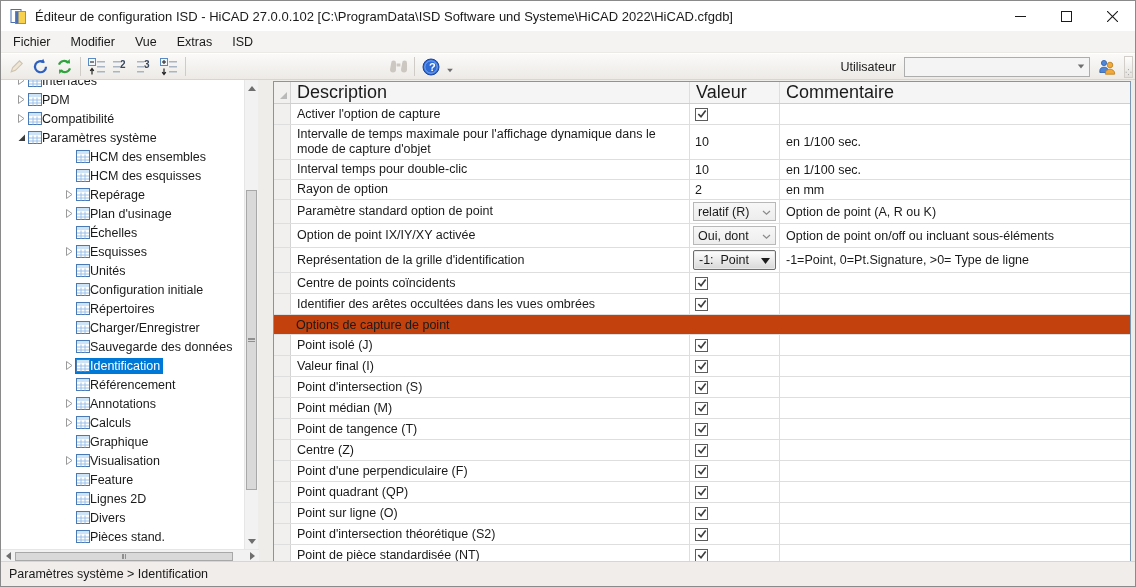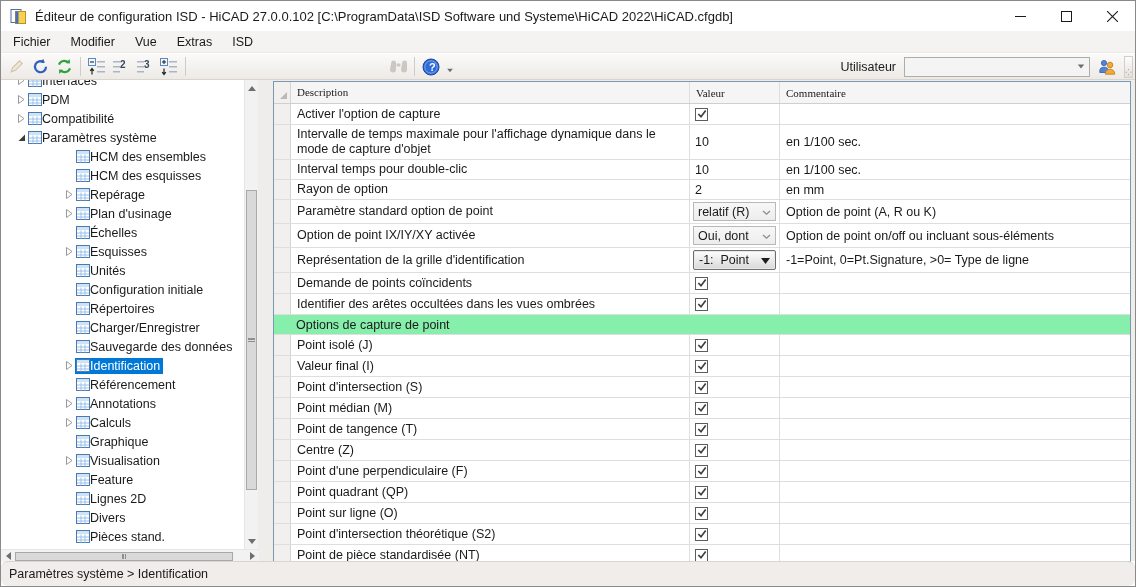--- a/index.html
+++ b/index.html
@@ -53,37 +53,37 @@
   .tri { width:0; height:0; }
   .tri.up    { border-left:4px solid transparent; border-right:4px solid transparent; border-bottom:5px solid #6e6e6e; }
   .tri.down  { border-left:4px solid transparent; border-right:4px solid transparent; border-top:5px solid #6e6e6e; }
   .tri.left  { border-top:4px solid transparent; border-bottom:4px solid transparent; border-right:5px solid #6e6e6e; }
   .tri.right { border-top:4px solid transparent; border-bottom:4px solid transparent; border-left:5px solid #6e6e6e; }
 
   
   .table-panel { position:absolute; left:272px; top:1px; width:858px; height:481px; background:#fff; border:1px solid #7b97b1; overflow:hidden; }
   .trow { display:flex; align-items:stretch; border-bottom:1px solid #dedede; }
   .thead { height:22px; background:#f5f5f5; border-bottom:1px solid #cfcfcf; }
-  .thead .hc { display:flex; align-items:center; padding-left:6px; font-size:11px;font-family:Liberation Serif, serif; }
+  .thead .hc { display:flex; align-items:center; padding-left:6px; font-size:18px; }
   .rsel { width:17px; flex:0 0 auto; background:#f1f0ef; border-right:1px solid #d4d4d4; position:relative; }
   .corner-tri { position:absolute; right:3px; bottom:4px; width:0; height:0; border-left:7px solid transparent; border-bottom:7px solid #b9b9b9; }
   .cdesc { width:399px; flex:0 0 auto; border-right:1px solid #dedede; padding:2px 4px 2px 6px; display:flex; align-items:center; line-height:15px; }
   .cval  { width:90px;  flex:0 0 auto; border-right:1px solid #dedede; padding:2px 3px; display:flex; align-items:center; }
   .ccom  { flex:1 1 auto; padding:2px 4px 2px 6px; display:flex; align-items:center; }
   .row-text { min-height:20px; }
   .row-checkbox { min-height:21px; }
   .row-dropdown { min-height:24px; }
-  .section-row { display:flex; align-items:center; min-height:20px; background:#86efac; border-bottom:1px solid #dedede; padding-left:22px; }
+  .section-row { display:flex; align-items:center; min-height:20px; background:#c2410c; border-bottom:1px solid #dedede; padding-left:22px; }
   .cb { width:13px; height:13px; background:#fff; border:1px solid #5c5c5c; display:flex; align-items:center; justify-content:center; margin-left:2px; }
   .vtext { padding-left:2px; }
   .dd { width:84px; height:19px; background:linear-gradient(#f7f7f7,#ededed); border:1px solid #b8b8b8; display:flex; align-items:center; justify-content:space-between; padding:0 4px; white-space:pre; }
   .ddf { width:86px; height:20px; background:linear-gradient(#fefefe,#d8d8d8); border:1px solid #6e6e6e; border-radius:2px; box-shadow:0 0 0 1px #e9e9e9 inset; display:flex; align-items:center; justify-content:space-between; padding:0 5px; white-space:pre; }
 
   
-  .statusbar { position:absolute; left:0; right:0; bottom:0; height:25px; background:#f0edea; border-top:1px solid #d9d6d2; display:flex; align-items:center; padding-left:8px;border-radius:7px; }
+  .statusbar { position:absolute; left:0; right:0; bottom:0; height:25px; background:#f0edea; border-top:1px solid #d9d6d2; display:flex; align-items:center; padding-left:8px; }
 </style>
 </head>
 <body>
 
 <div class="window">
 
   <div class="titlebar">
     <svg class="app-icon" viewBox="0 0 17 17">
       <rect x="1" y="1.5" width="10" height="13" fill="#fdfdfd" stroke="#4a6fb5" stroke-width="1"></rect>
       <rect x="5.5" y="3.5" width="10" height="12" fill="#f8d14e" stroke="#b9912b" stroke-width="1"></rect>
@@ -759,21 +759,21 @@
             <div class="cdesc">Représentation de la grille d'identification</div>
             <div class="cval">
               <div class="ddf"><span>-1:  Point</span><span><svg width="9" height="6" viewBox="0 0 9 6">
                     <path d="M0 0 H9 L4.5 6 Z" fill="#1c1c1c"></path>
                   </svg></span></div>
             </div>
             <div class="ccom">-1=Point, 0=Pt.Signature, &gt;0= Type de ligne</div>
           </div>
           <div class="trow row-checkbox">
             <div class="rsel"></div>
-            <div class="cdesc">Demande de points coïncidents</div>
+            <div class="cdesc">Centre de points coïncidents</div>
             <div class="cval">
               <div class="cb">
                 <svg width="10" height="10" viewBox="0 0 10 10">
                   <path d="M1.3 5 L4 7.7 L8.7 1.6" fill="none" stroke="#3f3f3f" stroke-width="1.7"></path>
                 </svg>
               </div>
             </div>
             <div class="ccom"></div>
           </div>
           <div class="trow row-checkbox">

